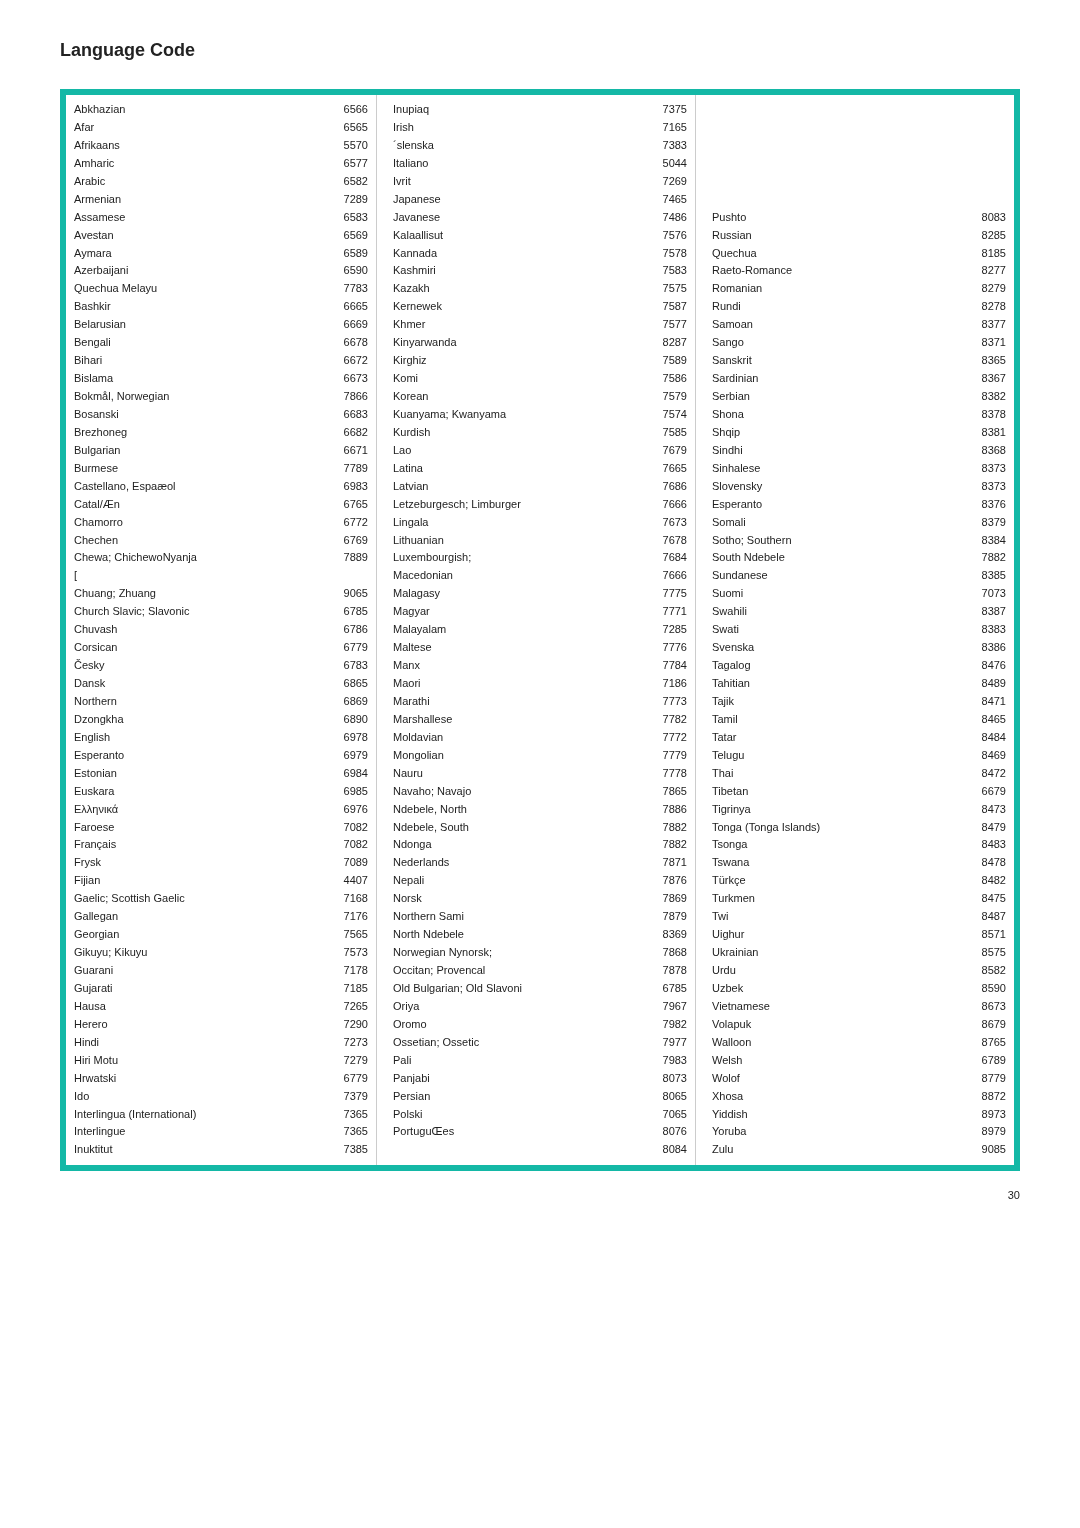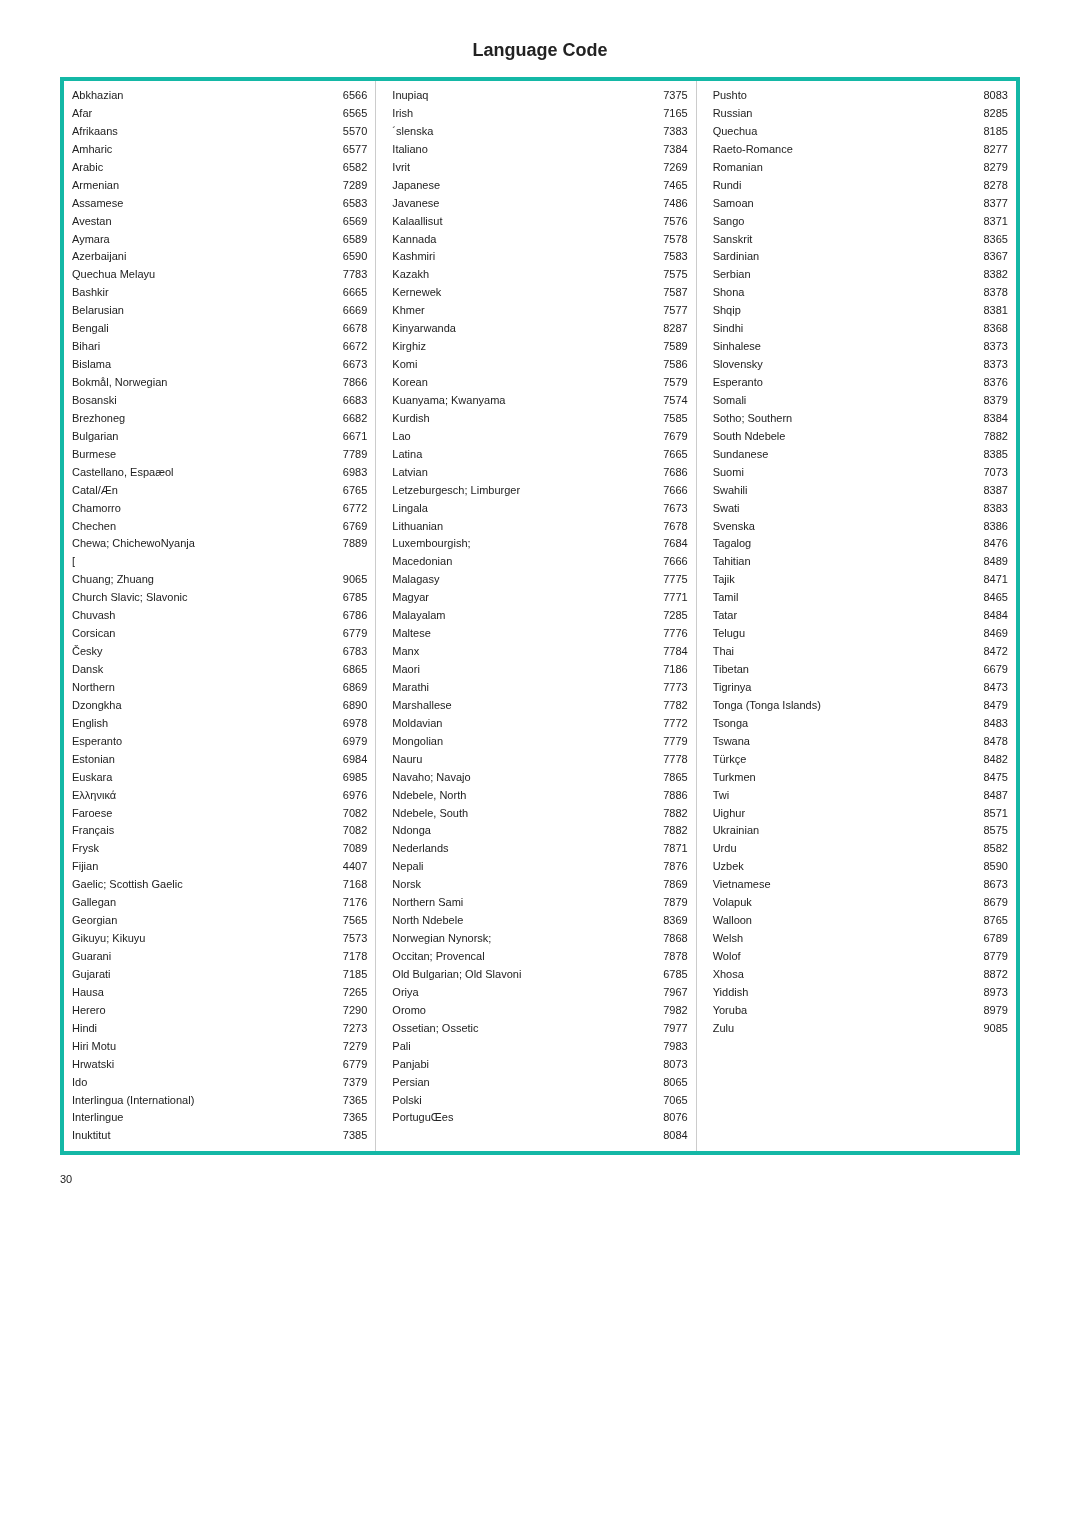--- a/index.html
+++ b/index.html
@@ -6,27 +6,27 @@
     body {
       background: #fff;
       font-family: Arial, Helvetica, sans-serif;
       font-size: 11px;
       color: #222;
       padding: 40px 60px;
     }
     h1.page-title {
       font-size: 18px;
       font-weight: bold;
-      margin-bottom: 16px;
-      text-align: center;
+      margin-bottom: 28px;
     }
     .table-container {
       display: flex;
       gap: 8px;
-      border: 4px solid #14b8a6;
+      border: 6px solid #14b8a6;
+      align-items: flex-end;
     }
     .col {
       flex: 1;
       border-right: 1px solid #ccc;
       padding: 6px 8px;
     }
     .col:last-child {
       border-right: none;
     }
     .row {
@@ -39,20 +39,21 @@
       flex: 1;
       padding-right: 4px;
     }
     .lang-code {
       text-align: right;
       min-width: 36px;
     }
     .page-number {
       margin-top: 18px;
       font-size: 11px;
+      text-align: right;
     }
   </style>
 </head>
 <body>
 
 <h1 class="page-title">Language Code</h1>
 
 <div class="table-container">
   <div class="col" id="col-0">
       <div class="row">
@@ -300,21 +301,21 @@
       <div class="row">
         <span class="lang-name">Irish</span>
         <span class="lang-code">7165</span>
       </div>
       <div class="row">
         <span class="lang-name">´slenska</span>
         <span class="lang-code">7383</span>
       </div>
       <div class="row">
         <span class="lang-name">Italiano</span>
-        <span class="lang-code">7384</span>
+        <span class="lang-code">5044</span>
       </div>
       <div class="row">
         <span class="lang-name">Ivrit</span>
         <span class="lang-code">7269</span>
       </div>
       <div class="row">
         <span class="lang-name">Japanese</span>
         <span class="lang-code">7465</span>
       </div>
       <div class="row">

